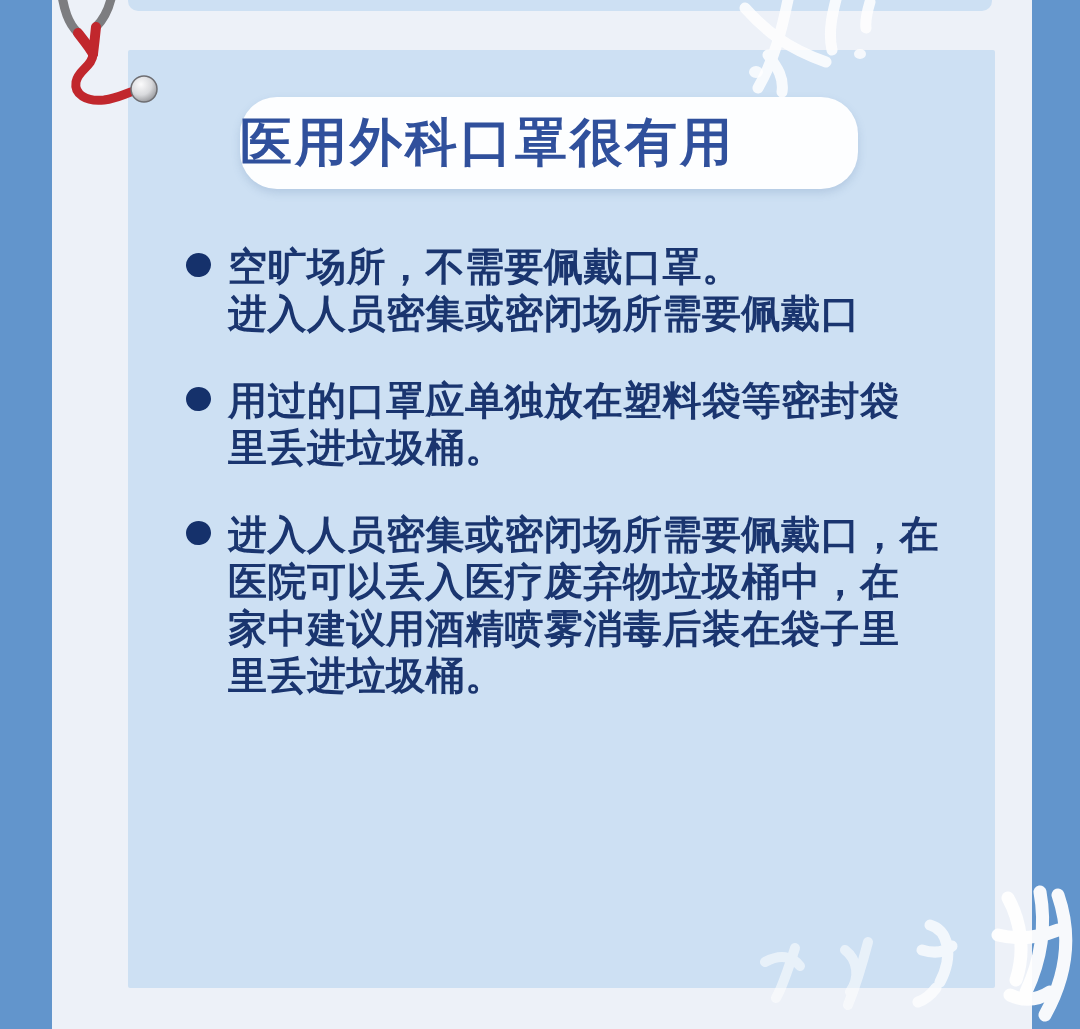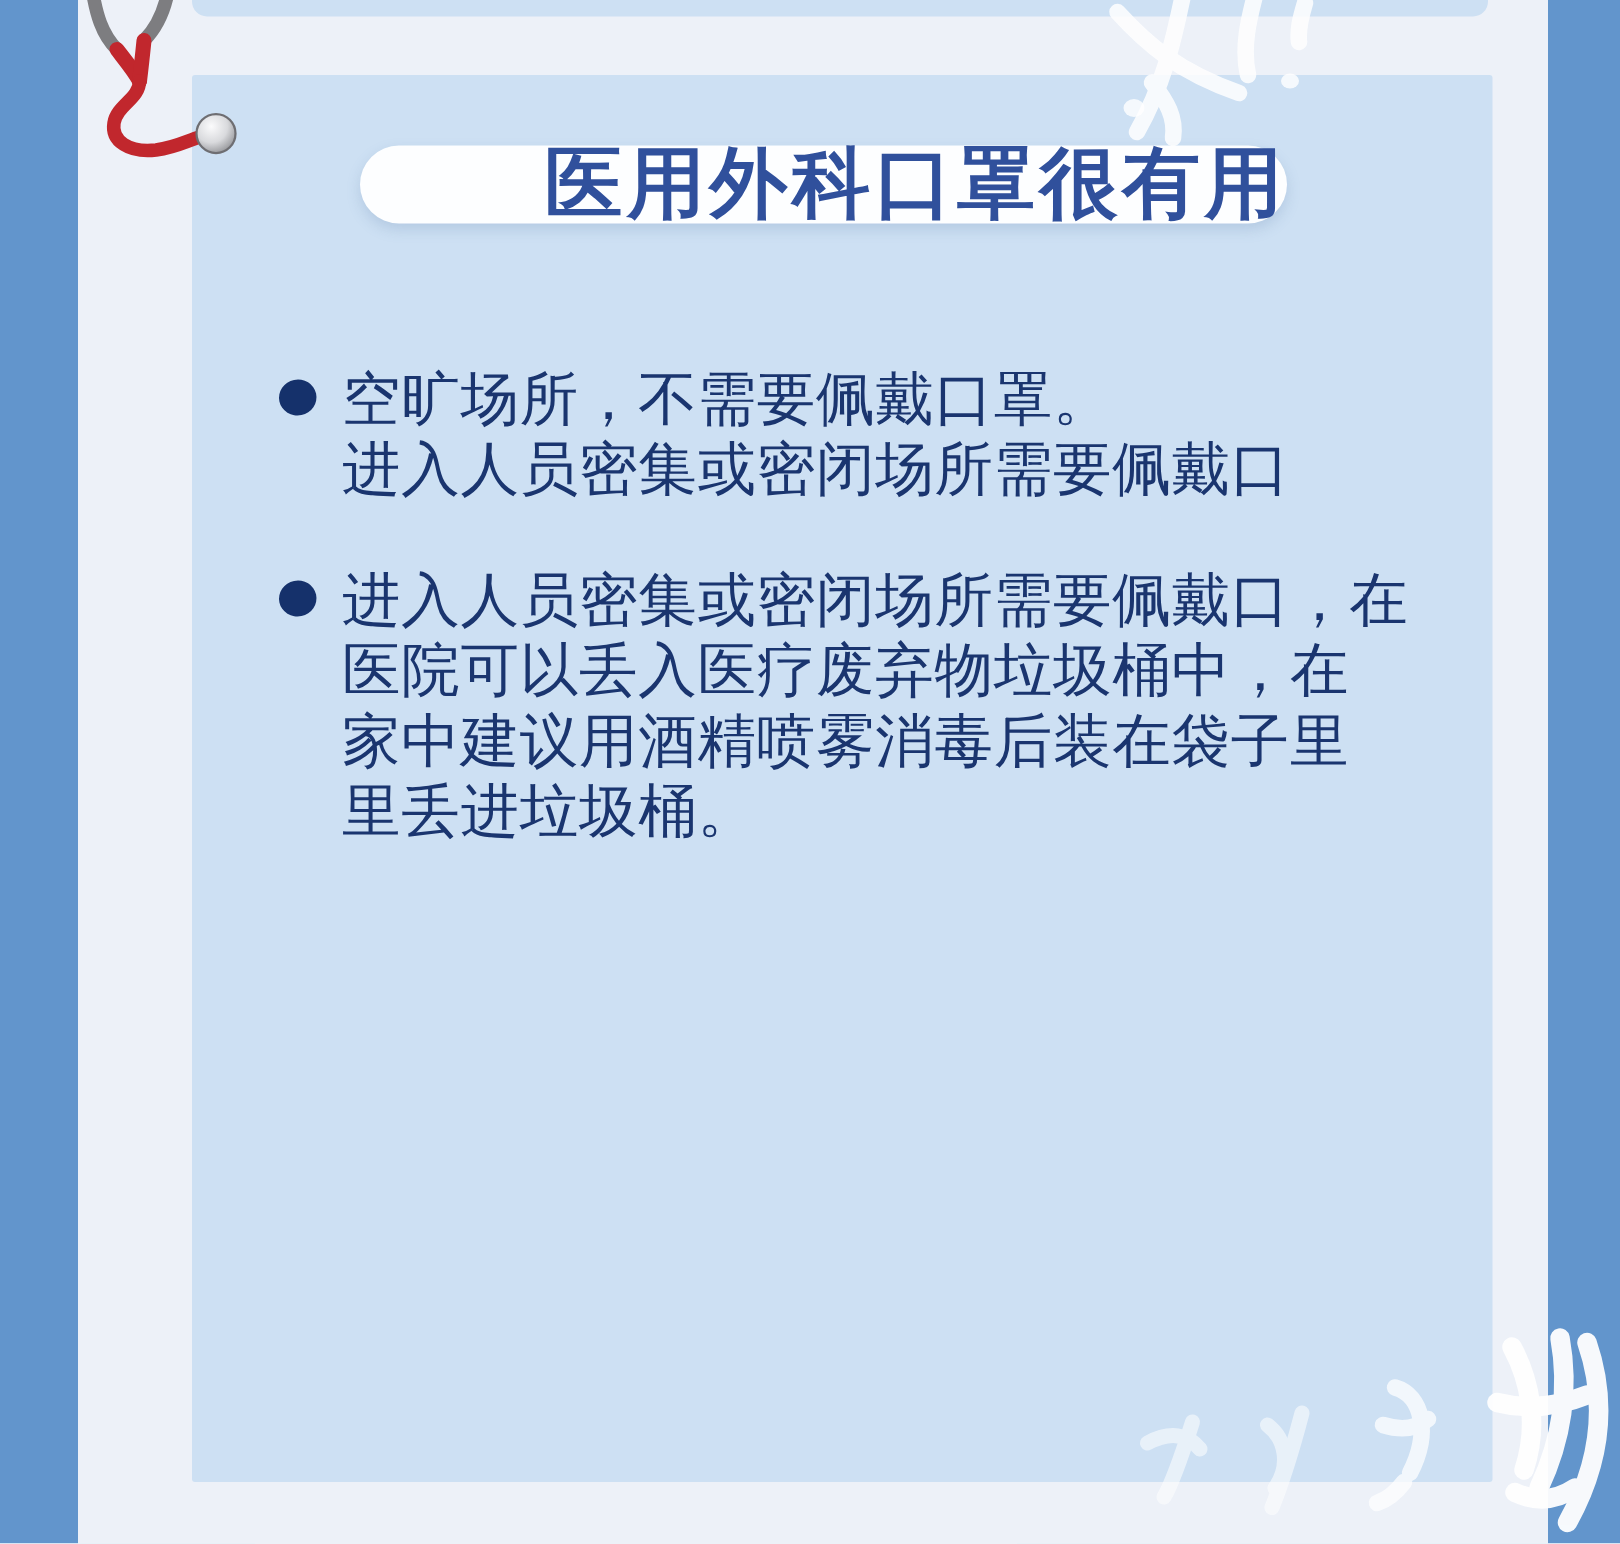--- a/index.html
+++ b/index.html
@@ -16,39 +16,39 @@
   .side-border.right{left:1032px;width:48px;}
   .prev-card-strip{
     left:128px;top:0;width:864px;height:11px;
     background:#cde0f3;border-radius:0 0 10px 10px;
   }
   .main-card{
     left:128px;top:50px;width:867px;height:938px;
     background:#cde0f3;border-radius:2px;
   }
   .title-pill{
-    left:240px;top:97px;width:618px;height:52px;
+    left:240px;top:97px;width:618px;height:92px;
     background:#fdfeff;border-radius:37px;
     box-shadow:0 4px 9px rgba(90,125,170,0.22);
-    display:flex;align-items:center;justify-content:flex-end;
+    display:flex;align-items:center;justify-content:flex-start;
   }
   .title-text{
     font-size:52px;font-weight:bold;color:#30509c;
     letter-spacing:3px;white-space:nowrap;
   }
   .bullet-list{left:186px;top:243px;width:780px;}
   .bullet-item{display:flex;align-items:flex-start;margin-bottom:40px;}
   .bullet-dot{
     flex:none;width:25px;height:24px;border-radius:50%;
     background:#15316b;margin-top:10px;margin-right:17px;
     transform:rotate(-12deg);
   }
   .bullet-text{
     font-size:39px;line-height:47px;color:#1a356f;
-    font-weight:400;letter-spacing:0.5px;
+    font-weight:700;letter-spacing:0.5px;
   }
   .bullet-text div{white-space:nowrap;}
   svg{overflow:visible;}
 </style>
 </head>
 <body>
 
 <div id="canvas">
 
   <div class="abs side-border left"></div>
@@ -61,20 +61,27 @@
   <div class="abs title-pill">
     <span class="title-text">医用外科口罩很有用</span>
   </div>
 
   <div class="abs bullet-list">
       <div class="bullet-item">
         <span class="bullet-dot"></span>
         <div class="bullet-text">
           <div>空旷场所，不需要佩戴口罩。</div>
           <div>进入人员密集或密闭场所需要佩戴口</div>
+        </div>
+      </div>
+      <div class="bullet-item">
+        <span class="bullet-dot"></span>
+        <div class="bullet-text">
+          <div>用过的口罩应单独放在塑料袋等密封袋</div>
+          <div>里丢进垃圾桶。</div>
         </div>
       </div>
       <div class="bullet-item">
         <span class="bullet-dot"></span>
         <div class="bullet-text">
           <div>进入人员密集或密闭场所需要佩戴口，在</div>
           <div>医院可以丢入医疗废弃物垃圾桶中，在</div>
           <div>家中建议用酒精喷雾消毒后装在袋子里</div>
           <div>里丢进垃圾桶。</div>
         </div>

